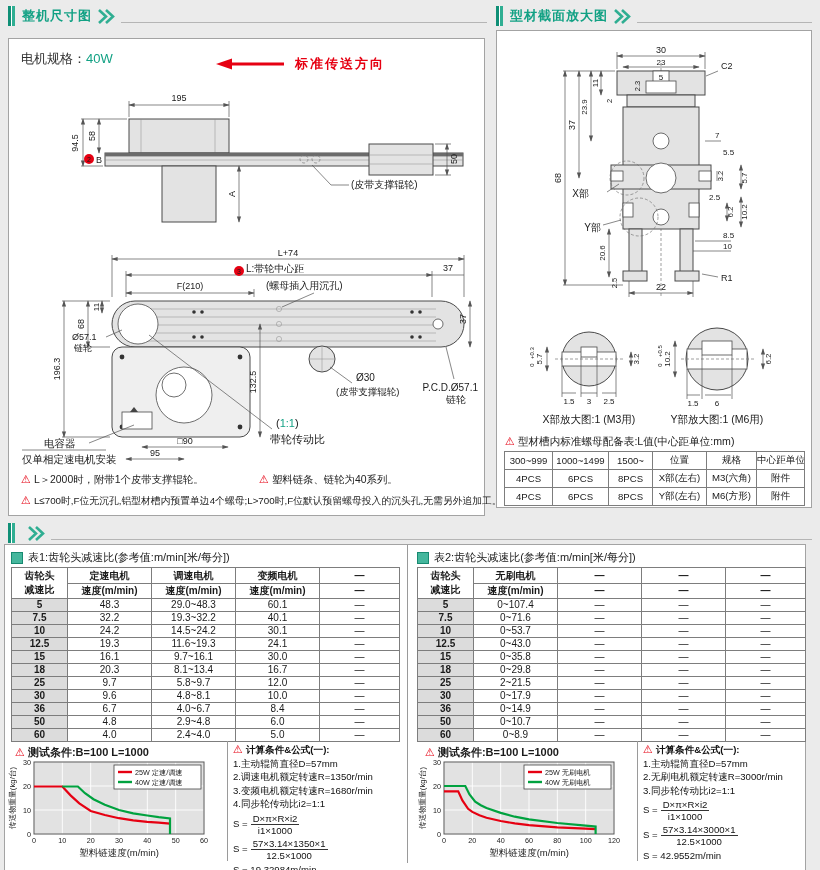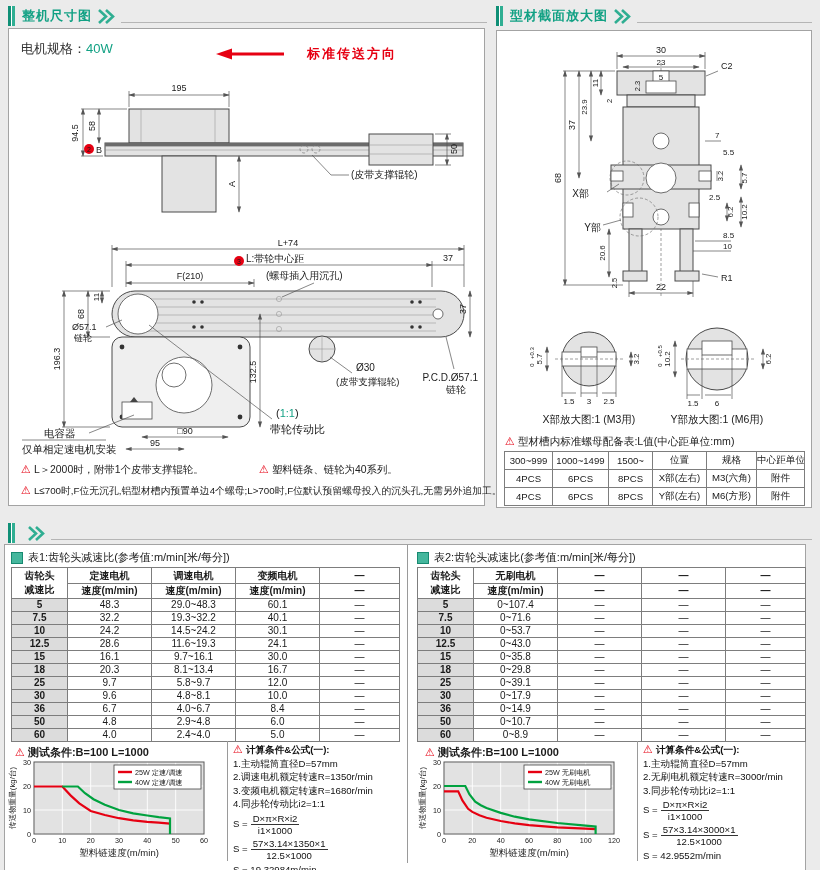--- a/index.html
+++ b/index.html
@@ -81,30 +81,30 @@
 </div>
 <div class="sec-header" style="left:8px;top:521px;width:804px">
   <span class="bar"></span>
   <svg class="hdr-arrow" style="position:static" width="17" height="15" viewBox="0 0 17 15">
       <path d="M2 1 L9 7.5 L2 14" fill="none" stroke="#2fae92" stroke-width="2.6"></path>
       <path d="M9 1 L16 7.5 L9 14" fill="none" stroke="#2fae92" stroke-width="2.6"></path>
     </svg>
   <span class="hdr-line"></span>
 </div>
 
-<div class="panel" style="left:8px;top:28px;width:477px;height:478px">
+<div class="panel" style="left:8px;top:38px;width:477px;height:478px">
   <div class="abs motor-line" style="left:12px;top:11px">
     <span>电机规格：</span><span class="teal">40W</span>
   </div>
   <div class="abs" style="left:205px;top:16px;display:flex;align-items:center">
     <svg style="position:static" width="74" height="14" viewBox="0 0 74 14">
         <line x1="70" y1="7" x2="16" y2="7" stroke="#e60012" stroke-width="3"></line>
         <polygon points="2,7 18,1.5 18,12.5" fill="#e60012"></polygon>
       </svg>
-    <span class="red-b" style="margin-left:19px;letter-spacing:2px">标准传送方向</span>
+    <span class="red-b" style="margin-left:7px;letter-spacing:2px">标准传送方向</span>
   </div>
 
   <svg style="left:10px;top:50px" width="455" height="155" viewBox="0 0 455 155">
     <g>
       <rect class="part" x="110" y="30" width="100" height="34"></rect>
       <line class="thin" x1="122" y1="30" x2="122" y2="64"></line>
       <line class="thin" x1="196" y1="30" x2="196" y2="64"></line>
       <rect class="part" x="86" y="64" width="358" height="13"></rect>
       <rect x="86" y="64" width="358" height="3.4" fill="#6b6b6b" stroke="none"></rect>
       <line class="thin" x1="86" y1="71" x2="444" y2="71"></line>
@@ -448,21 +448,21 @@
         </tr>
         <tr>
           <td class="c0">10</td>
           <td>24.2</td>
           <td>14.5~24.2</td>
           <td>30.1</td>
           <td>—</td>
         </tr>
         <tr>
           <td class="c0">12.5</td>
-          <td>28.6</td>
+          <td>19.3</td>
           <td>11.6~19.3</td>
           <td>24.1</td>
           <td>—</td>
         </tr>
         <tr>
           <td class="c0">15</td>
           <td>16.1</td>
           <td>9.7~16.1</td>
           <td>30.0</td>
           <td>—</td>
@@ -635,21 +635,21 @@
         </tr>
         <tr>
           <td class="c0">18</td>
           <td>0~29.8</td>
           <td>—</td>
           <td>—</td>
           <td>—</td>
         </tr>
         <tr>
           <td class="c0">25</td>
-          <td>0~39.1</td>
+          <td>2~21.5</td>
           <td>—</td>
           <td>—</td>
           <td>—</td>
         </tr>
         <tr>
           <td class="c0">30</td>
           <td>0~17.9</td>
           <td>—</td>
           <td>—</td>
           <td>—</td>

